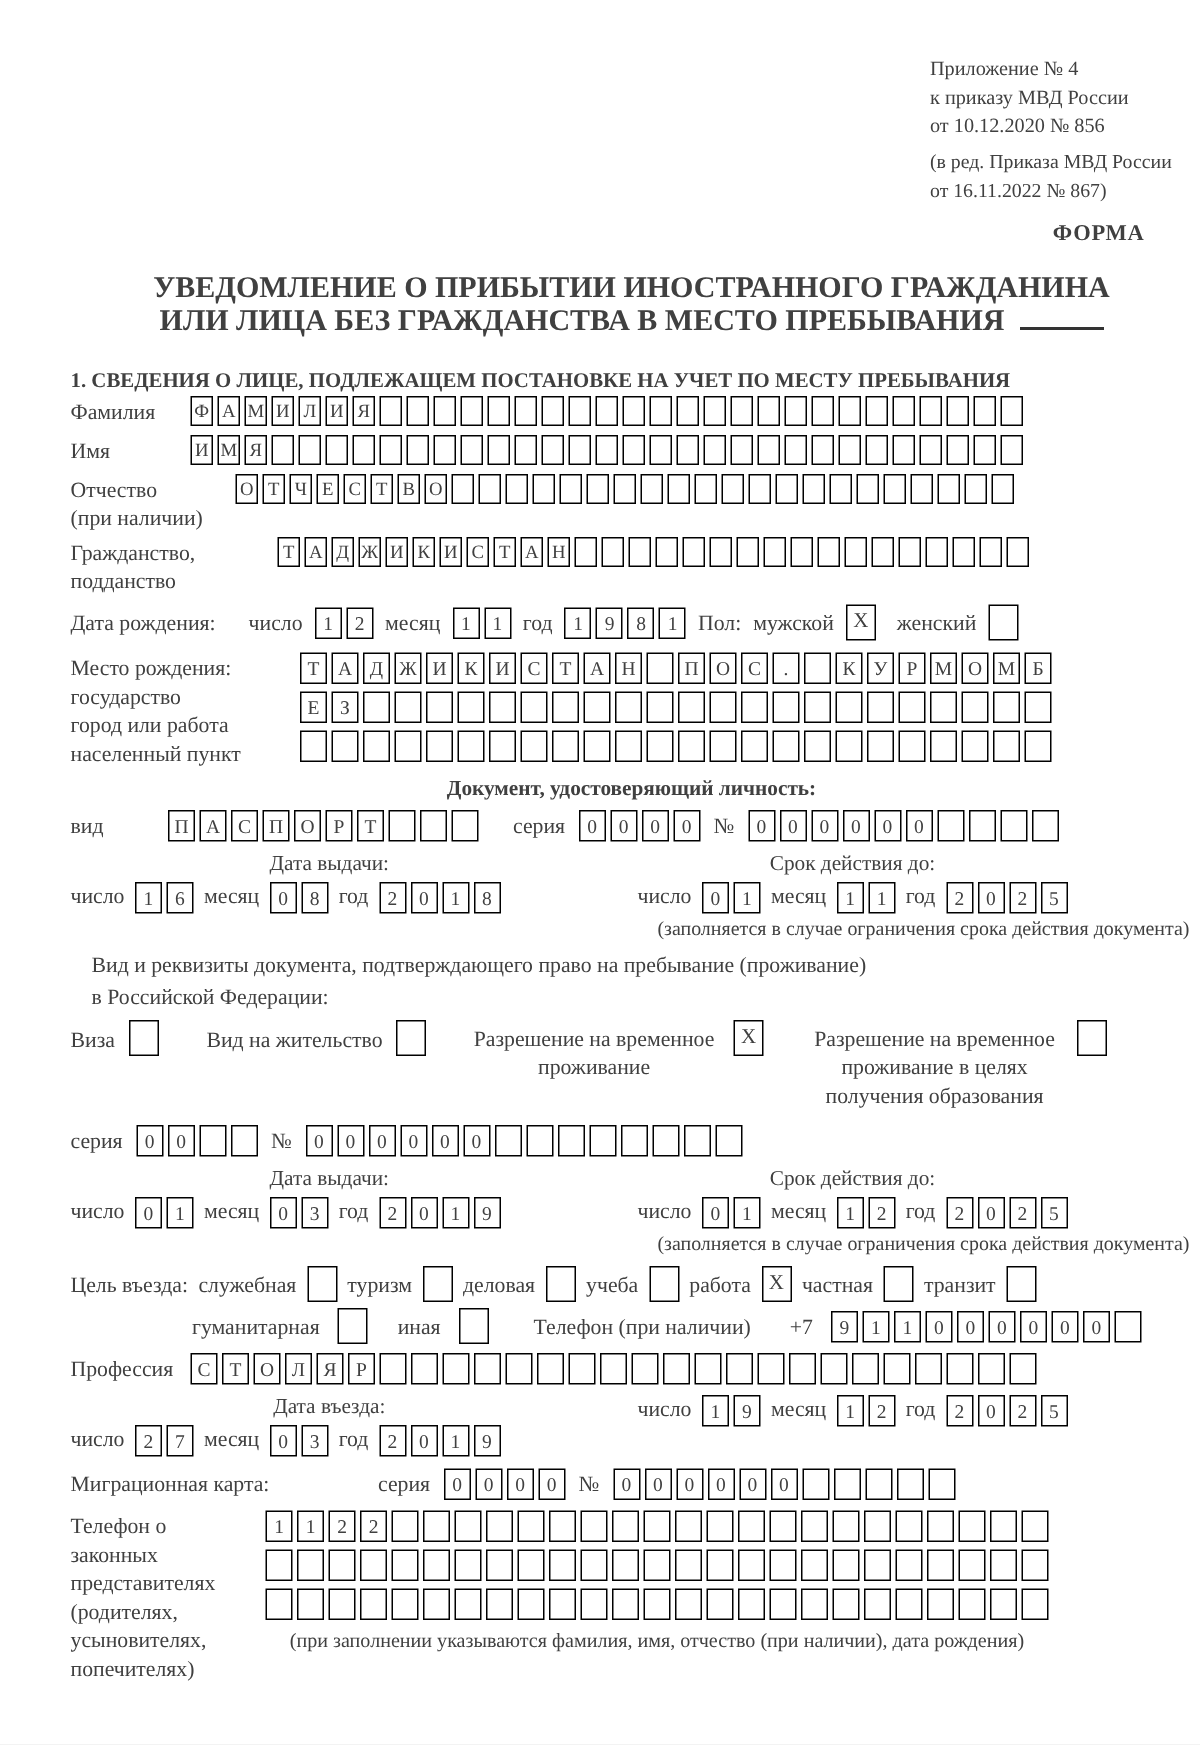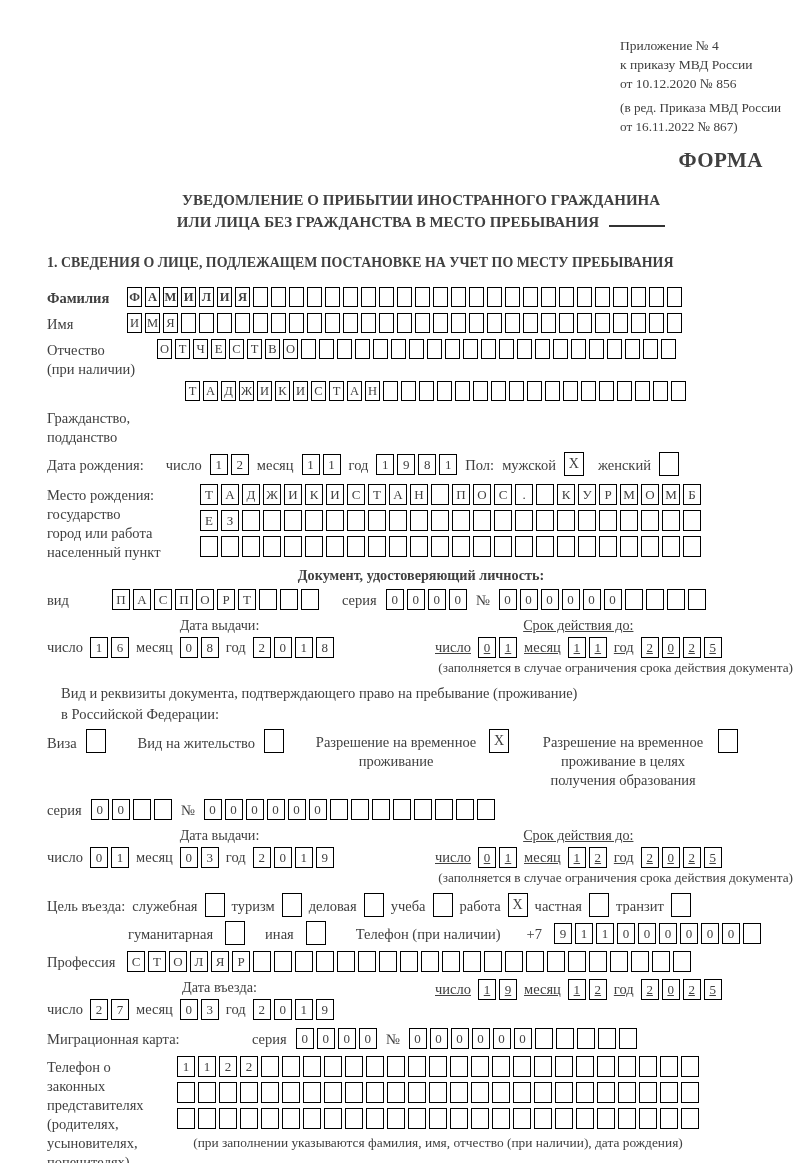--- a/index.html
+++ b/index.html
@@ -4,42 +4,42 @@
 <style>
   * { margin:0; padding:0; box-sizing:border-box; }
   html,body { background:#e9e9e9; }
   .page {
     width:800px; height:1163px; margin:0 auto; background:#fff; color:#404040;
     font-family:"Liberation Serif", serif; font-size:14.5px;
     padding:36px 5px 10px 47px; overflow:hidden; position:relative;
   }
   .appendix { margin-left:573px; font-size:13.5px; line-height:19px; }
   .edition  { margin-left:573px; font-size:13.2px; line-height:19px; margin-top:5px; }
-  .forma { text-align:right; padding-right:32px; font-weight:bold; font-size:21px; margin-top:12px; letter-spacing:.5px; }
-  .title { text-align:center; font-weight:bold; font-size:15px; line-height:22px; margin-top:16px; }
+  .forma { text-align:right; padding-right:32px; font-weight:bold; font-size:15px; margin-top:12px; letter-spacing:.5px; }
+  .title { text-align:center; font-weight:bold; font-size:20px; line-height:22px; margin-top:16px; }
   .blank-line { display:inline-block; width:56px; border-bottom:2.5px solid #333; height:14px; margin-left:10px; }
   .sec-heading { font-weight:bold; font-size:13.9px; margin-top:22px; }
   .frow { display:flex; align-items:flex-start; margin-top:5px; }
   .lbl { flex:0 0 auto; line-height:19px; padding-top:2px; }
   .lbl2 { line-height:20px; padding-top:2px; }
-  .w80  { flex:0 0 80px; }  .w110 { flex:0 0 110px; } .w138 { flex:0 0 138px;margin-top:26px; }
+  .w80  { flex:0 0 80px; }  .w110 { flex:0 0 110px; } .w138 { flex:0 0 138px; }
   .w153 { flex:0 0 153px; } .w130 { flex:0 0 130px; }
   .cells { display:flex; gap:3px; flex-wrap:nowrap; }
   .cell { flex:0 0 auto; width:15px; height:20px; border:1.6px solid #000; background:#fff;
           display:flex; align-items:center; justify-content:center;
           font-size:12.5px; font-family:"Liberation Serif", serif; }
   .w .cell { width:18px; height:21px; font-size:13px; }
   .cb { flex:0 0 auto; display:inline-flex; width:20px; height:24px; border:1.6px solid #000; background:#fff;
         align-items:center; justify-content:center; font-size:14px; margin-top:-2px; }
   .stack > div { margin-bottom:5px; }
   .center-bold { text-align:center; font-weight:bold; font-size:14.2px; margin-top:5px; }
   .dgroup { display:flex; align-items:flex-start; gap:7px; }
   .dgroup .dlab { padding-top:2px; }
   .two-col { display:flex; margin-top:7px; }
-  .col-l { flex:0 0 345px; } .col-r { flex:0 0 auto; margin-left:43px;text-decoration:underline; }
+  .col-l { flex:0 0 345px; } .col-r { flex:0 0 auto; margin-left:33px; }
   .dhead { text-align:center; font-size:14.2px; margin-bottom:3px; }
   .note-r { text-align:right; font-size:13.3px; margin-top:2px; padding-right:2px; }
   .cbx-row { display:flex; align-items:flex-start; margin-top:6px; gap:18px; }
   .cbx-item { display:flex; align-items:flex-start; gap:9px; }
   .cbx-lbl-c { text-align:center; line-height:19px; padding-top:2px; }
   .purpose-row { display:flex; align-items:flex-start; flex-wrap:nowrap; gap:7px; margin-top:9px; }
   .purpose-row .lbl { white-space:nowrap; }
   .indent80 { margin-left:81px;gap:12px; }
   .legal-note { font-size:13.4px; margin-top:6px; text-align:center; }
 </style>
@@ -59,21 +59,21 @@
   </div>
   <div class="forma">ФОРМА</div>
 
   <div class="title">
     <div>УВЕДОМЛЕНИЕ О ПРИБЫТИИ ИНОСТРАННОГО ГРАЖДАНИНА</div>
     <div><span>ИЛИ ЛИЦА БЕЗ ГРАЖДАНСТВА В МЕСТО ПРЕБЫВАНИЯ</span><span class="blank-line"></span></div>
   </div>
 
   <div class="sec-heading">1. СВЕДЕНИЯ О ЛИЦЕ, ПОДЛЕЖАЩЕМ ПОСТАНОВКЕ НА УЧЕТ ПО МЕСТУ ПРЕБЫВАНИЯ</div>
 
-  <div class="frow" style="margin-top:16px;font-weight:bold;">
+  <div class="frow" style="margin-top:1px;">
     <span class="lbl w80">Фамилия</span>
     <div class="cells">
         <span class="cell">Ф</span>
         <span class="cell">А</span>
         <span class="cell">М</span>
         <span class="cell">И</span>
         <span class="cell">Л</span>
         <span class="cell">И</span>
         <span class="cell">Я</span>
         <span class="cell"></span>

